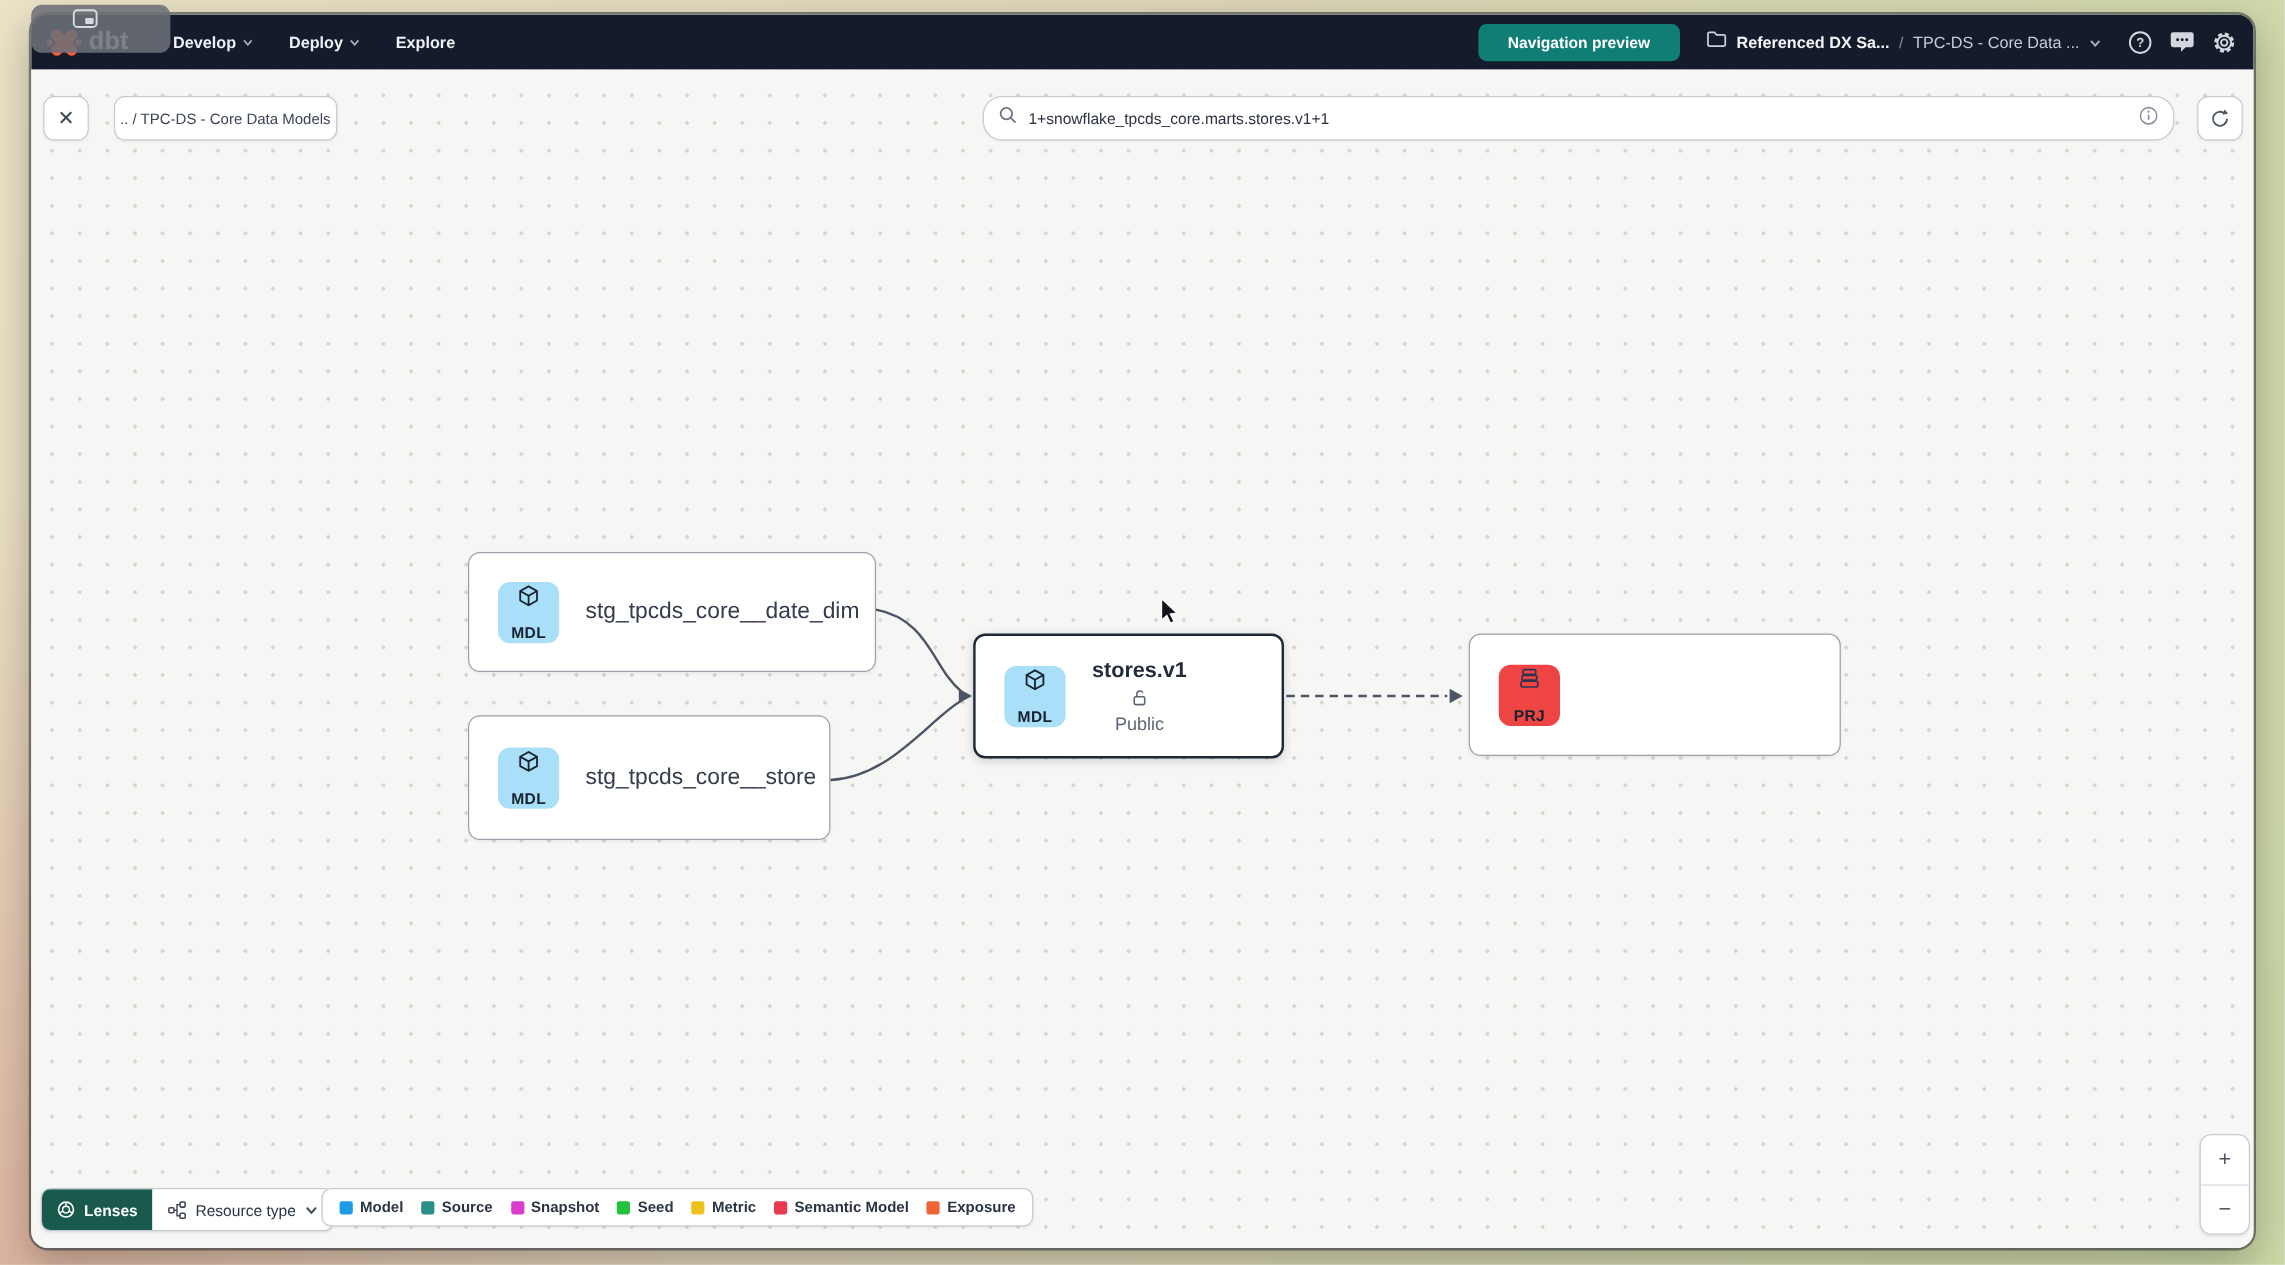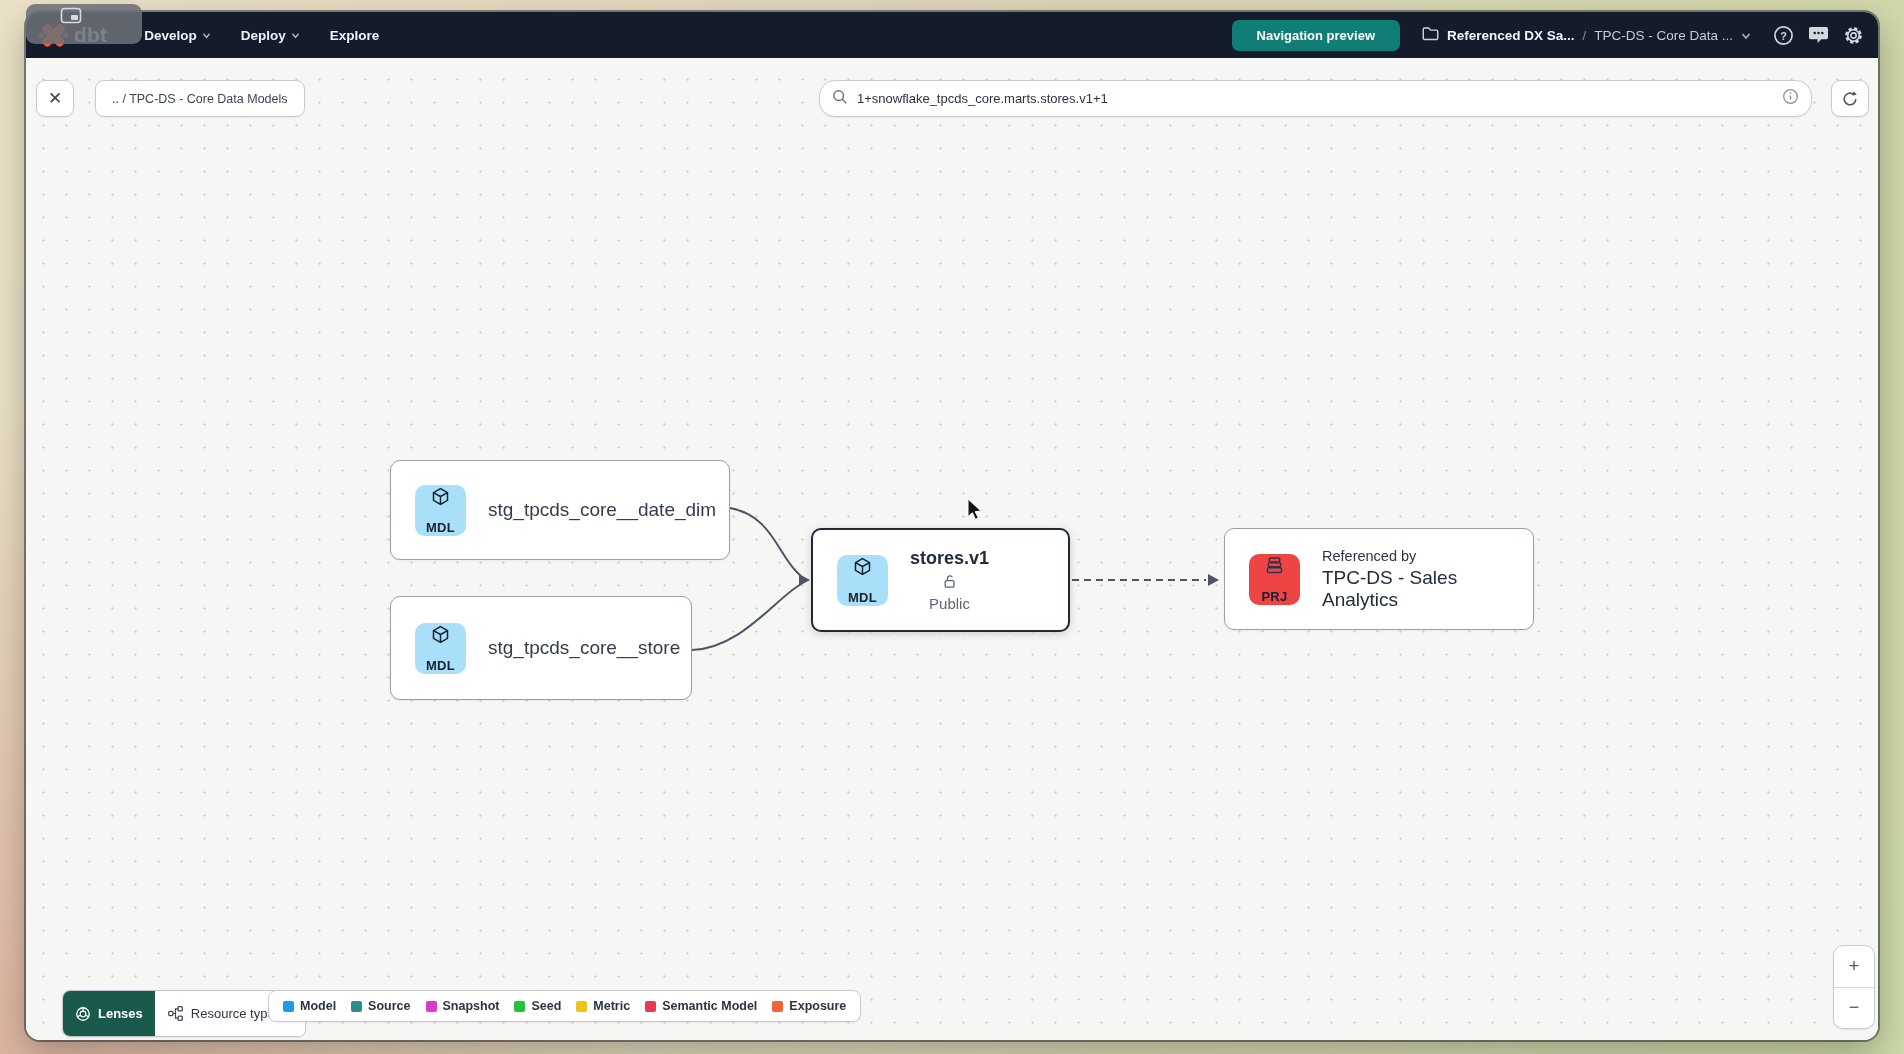--- a/index.html
+++ b/index.html
@@ -47,21 +47,21 @@
     background-image: radial-gradient(#d5d5d1 1.3px, rgba(0,0,0,0) 1.3px);
     background-size: 23px 23px; background-position: 6px 10px;
   }
   
   .tool-btn {
     position:absolute; background:#fff; border:1px solid #c7cbd1; border-radius:9px;
     display:flex; align-items:center; justify-content:center; cursor:pointer;
     box-shadow:0 1px 2px rgba(20,25,35,.06); color:#3c4554;
   }
   .close-btn { left:10px; top:22px; width:38px; height:37px; font-size:17px; }
-  .path-chip { left:69px; top:22px; height:37px; padding:0 16px; font-size:12.5px; color:#3c4554; }
+  .path-chip { left:69px; top:22px; height:37px; padding:0 4px; font-size:12.5px; color:#3c4554; }
   .searchbar {
     position:absolute; left:793px; top:22px; width:993px; height:37px;
     background:#fff; border:1px solid #c7cbd1; border-radius:16px;
     display:flex; align-items:center; padding:0 12px; gap:9px;
     box-shadow:0 1px 2px rgba(20,25,35,.06);
   }
   .searchbar input {
     flex:1; border:none; outline:none; font-size:13px; color:#2b3340;
     font-family:"Liberation Sans", sans-serif; background:transparent;
   }
@@ -79,21 +79,21 @@
   }
   .res-badge.mdl { background:#a9dff9; }
   .res-badge.prj { background:#ef4444; }
   .res-badge .btxt { font-size:13px; font-weight:bold; color:#17222e; letter-spacing:.3px; }
   .node-label { font-size:19px; color:#343d4c; }
   .node-title { font-size:18px; color:#232c3a; font-weight:bold; }
   .node-sub { display:flex; align-items:center; gap:6px; margin-top:5px; font-size:15px; color:#5c6574;flex-direction:column; }
   .prj-top { font-size:14.5px; color:#2c3444; }
   .prj-name2 { font-size:19px; color:#232c3a; margin-top:3px; }
   
-  .lens-group { position:absolute; left:8px; top:932px; height:47px; display:flex; border-radius:8px; overflow:hidden; box-shadow:0 1px 2px rgba(20,25,35,.08); border:1px solid #c2c7cc;margin-left:28px; }
+  .lens-group { position:absolute; left:8px; top:932px; height:36px; display:flex; border-radius:8px; overflow:hidden; box-shadow:0 1px 2px rgba(20,25,35,.08); border:1px solid #c2c7cc; }
   .lenses-btn { background:#195a4d; color:#fff; display:flex; align-items:center; gap:7px; padding:0 12px; font-size:13px; font-weight:bold; cursor:pointer; }
   .restype-btn { background:#fff; color:#2c3444; display:flex; align-items:center; gap:7px; padding:0 12px; font-size:13px; cursor:pointer; }
   .legend-pill {
     position:absolute; left:242px; top:932px; height:32px; background:#fff;
     border:1px solid #c7cbd1; border-radius:8px; display:flex; align-items:center;
     padding:0 14px; gap:15px; box-shadow:0 1px 2px rgba(20,25,35,.06);
   }
   .legend-item { display:flex; align-items:center; gap:6px; font-size:12.5px; color:#2c3444; font-weight:bold; }
   .legend-sq { width:11px; height:11px; border-radius:2px; flex:none; }
   .zoomctl {
@@ -274,24 +274,20 @@
 
     <div class="node" style="left:1198px; top:470px; width:310px; height:102px;">
       <div class="res-badge prj">
         <svg width="21" height="21" viewBox="0 0 24 24">
             <rect x="6" y="3.5" width="12" height="4.5" rx="1.2" fill="none" stroke="#2a3450" stroke-width="1.6"></rect>
             <rect x="5" y="9" width="14" height="4.5" rx="1.2" fill="none" stroke="#2a3450" stroke-width="1.6"></rect>
             <rect x="4" y="14.5" width="16" height="5.5" rx="1.4" fill="none" stroke="#2a3450" stroke-width="1.6"></rect>
           </svg>
         <span class="btxt">PRJ</span>
       </div>
-      <div>
-        <div class="prj-top">Referenced by</div>
-        <div class="prj-name2">TPC-DS - Sales Analytics</div>
-      </div>
     </div>
 
     <svg class="cursor" width="20" height="22" viewBox="0 0 20 22">
       <path d="M2,1 L15,13 L9.2,13.6 L12.4,20 L9.4,21.3 L6.4,14.8 L2,18.6 Z" fill="#111418" stroke="#fff" stroke-width="1"></path>
     </svg>
 
     <div class="lens-group">
       <div class="lenses-btn">
         <svg width="16" height="16" viewBox="0 0 18 18">
             <circle cx="9" cy="9" r="7" fill="none" stroke="#fff" stroke-width="1.5"></circle>

